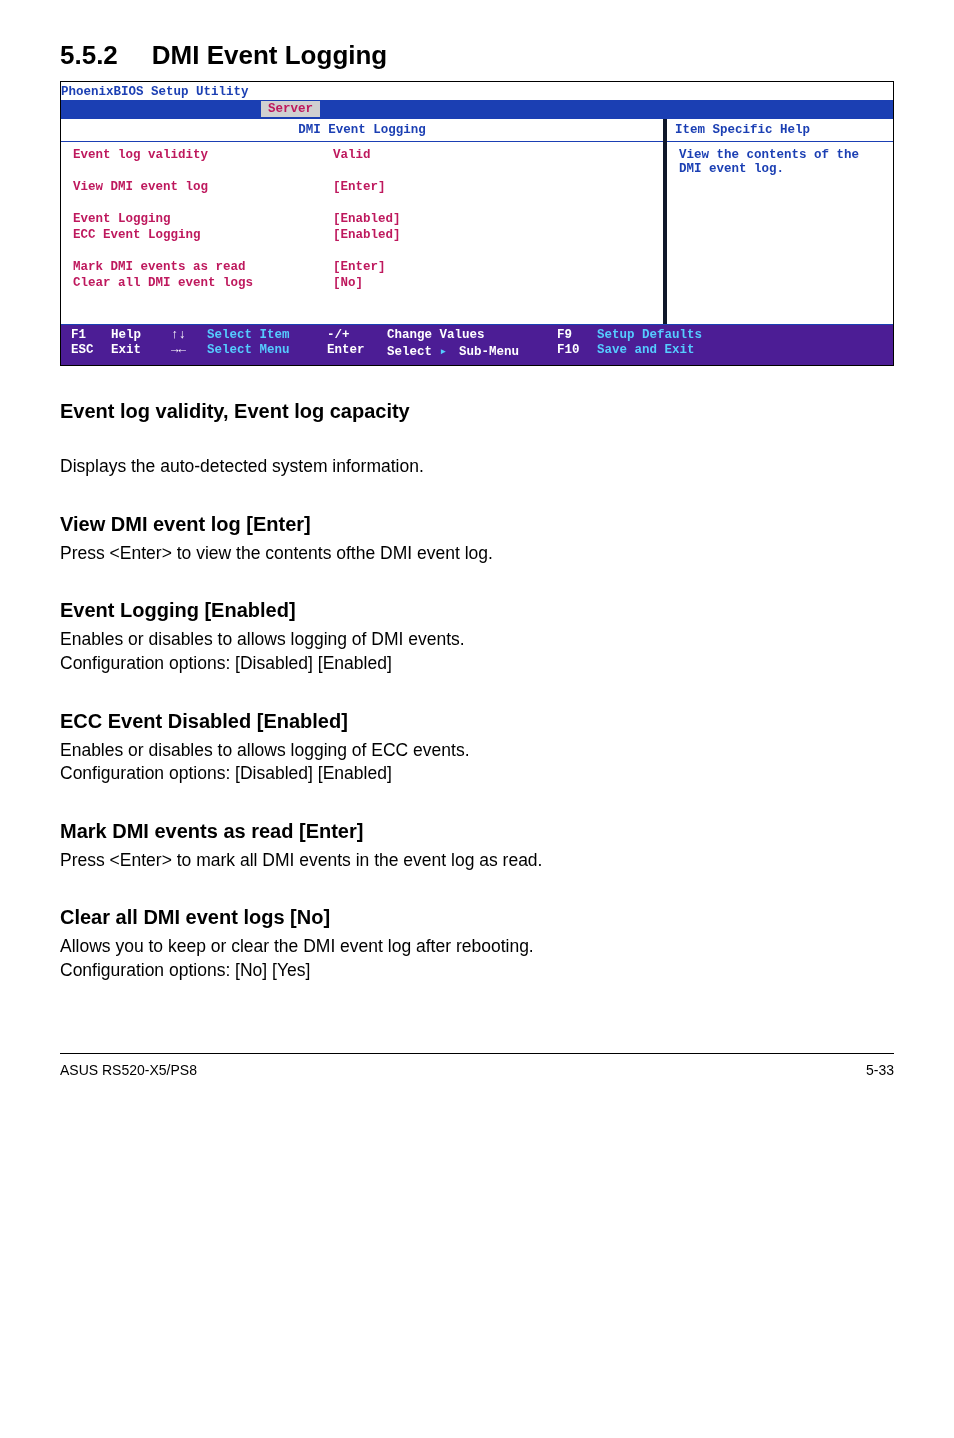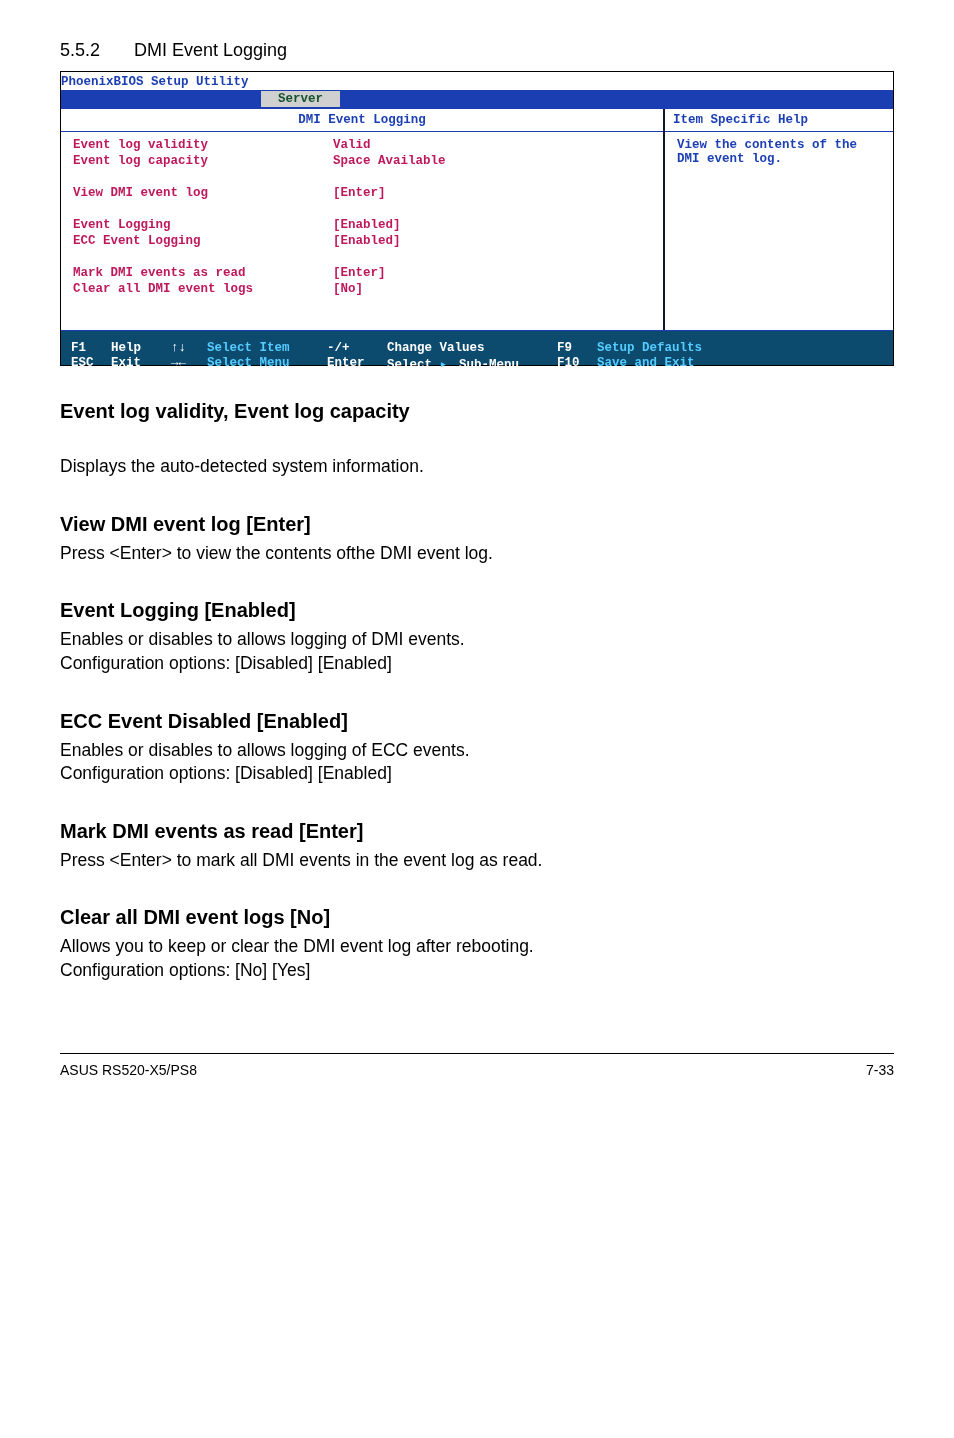--- a/index.html
+++ b/index.html
@@ -6,22 +6,22 @@
     body {
       font-family: Arial, Helvetica, sans-serif;
       background: #fff;
       color: #000;
       width: 954px;
       padding: 40px 60px 30px 60px;
     }
 
     
     .section-heading {
-      font-size: 18px;
-      font-weight: normal;
+      font-size: 26px;
+      font-weight: bold;
       margin-bottom: 10px;
     }
     .section-heading .num { display: inline-block; margin-right: 34px; }
 
     
     .bios-box {
       border: 1px solid #000;
       background: #fff;
       font-family: "Courier New", monospace;
       font-size: 12.5px;
@@ -35,60 +35,60 @@
     }
     .bios-tabbar {
       background: #1b3fb3;
       height: 18px;
       display: flex;
       align-items: center;
       padding-left: 200px;
     }
     .bios-tab {
       background: #d0d0d0;
-      color: #14532d;
-      font-weight: bold;
-      padding: 1px 17px;
+      color: #be185d;
+      font-weight: bold;
+      padding: 1px 7px;
       height: 16px;
       line-height: 14px;
     }
 
     .bios-body {
       display: flex;
       border-top: 1px solid #1b3fb3;
       border-bottom: 1px solid #1b3fb3;
     }
     .bios-left {
       flex: 1 1 auto;
     }
     .bios-right {
       width: 230px;
-      border-left: 2px solid #0f172a;
+      border-left: 4px solid #0f172a;
     }
     .bios-header-row {
       border-bottom: 1px solid #1b3fb3;
       padding: 4px 8px;
       font-weight: bold;
       color: #1b3fb3;
     }
     .bios-header-row.center { text-align: center; }
 
     .bios-content { padding: 6px 12px 32px; font-weight: bold; color: #be185d; }
     .bios-help { padding: 6px 12px; font-weight: bold; color: #1b3fb3; }
 
     .bios-row { display: flex; height: 16px; }
     .bios-row .lbl { width: 260px; }
     .bios-row .val { }
     .bios-spacer { height: 16px; }
 
     .bios-footer {
-      background: #0c4a6e;
+      background: #4c1d95;
       color: #fff;
-      padding: 10px 10px;
-      height: 34px;
+      padding: 3px 10px;
+      height: 40px;
     }
     .bios-footer-row { display: flex; height: 15px; }
     .bios-footer .fkey { color: #fff; font-weight: bold; width: 40px; }
     .bios-footer .flbl { color: #fff; font-weight: bold; width: 60px; }
     .bios-footer .farrow { color: #fff; font-weight: bold; width: 36px; }
     .bios-footer .fcyan { color: #55ccff; font-weight: bold; width: 120px; }
     .bios-footer .fmid { color: #fff; font-weight: bold; width: 60px; }
     .bios-footer .fvaltxt { color: #fff; font-weight: bold; width: 170px; }
     .bios-footer .farrow-sm { color: #55ccff; font-weight: bold; display:inline-block; width:12px; }
 
@@ -119,24 +119,20 @@
   <div class="bios-tabbar">
     <div class="bios-tab">Server</div>
   </div>
   <div class="bios-body">
     <div class="bios-left">
       <div class="bios-header-row center">DMI Event Logging</div>
       <div class="bios-content" id="bios-rows">
           <div class="bios-row">
             <span class="lbl">Event log validity</span>
             <span class="val">Valid</span>
-          </div>
-          <div class="bios-row">
-            <span class="lbl">Event log capacity</span>
-            <span class="val">Space Available</span>
           </div>
           <div class="bios-spacer"></div>
           <div class="bios-row">
             <span class="lbl">View DMI event log</span>
             <span class="val">[Enter]</span>
           </div>
           <div class="bios-spacer"></div>
           <div class="bios-row">
             <span class="lbl">Event Logging</span>
             <span class="val">[Enabled]</span>
@@ -200,14 +196,14 @@
 Configuration options: [Disabled] [Enabled]</div>
     <div class="h3">Mark DMI events as read [Enter]</div>
     <div class="body-text" style="white-space: pre-line;">Press &lt;Enter&gt; to mark all DMI events in the event log as read.</div>
     <div class="h3">Clear all DMI event logs [No]</div>
     <div class="body-text" style="white-space: pre-line;">Allows you to keep or clear the DMI event log after rebooting.
 Configuration options: [No] [Yes]</div>
   </div>
 
 <div class="page-footer">
   <span>ASUS RS520-X5/PS8</span>
-  <span>7-33</span>
+  <span>5-33</span>
 </div>
 
 </body></html>

